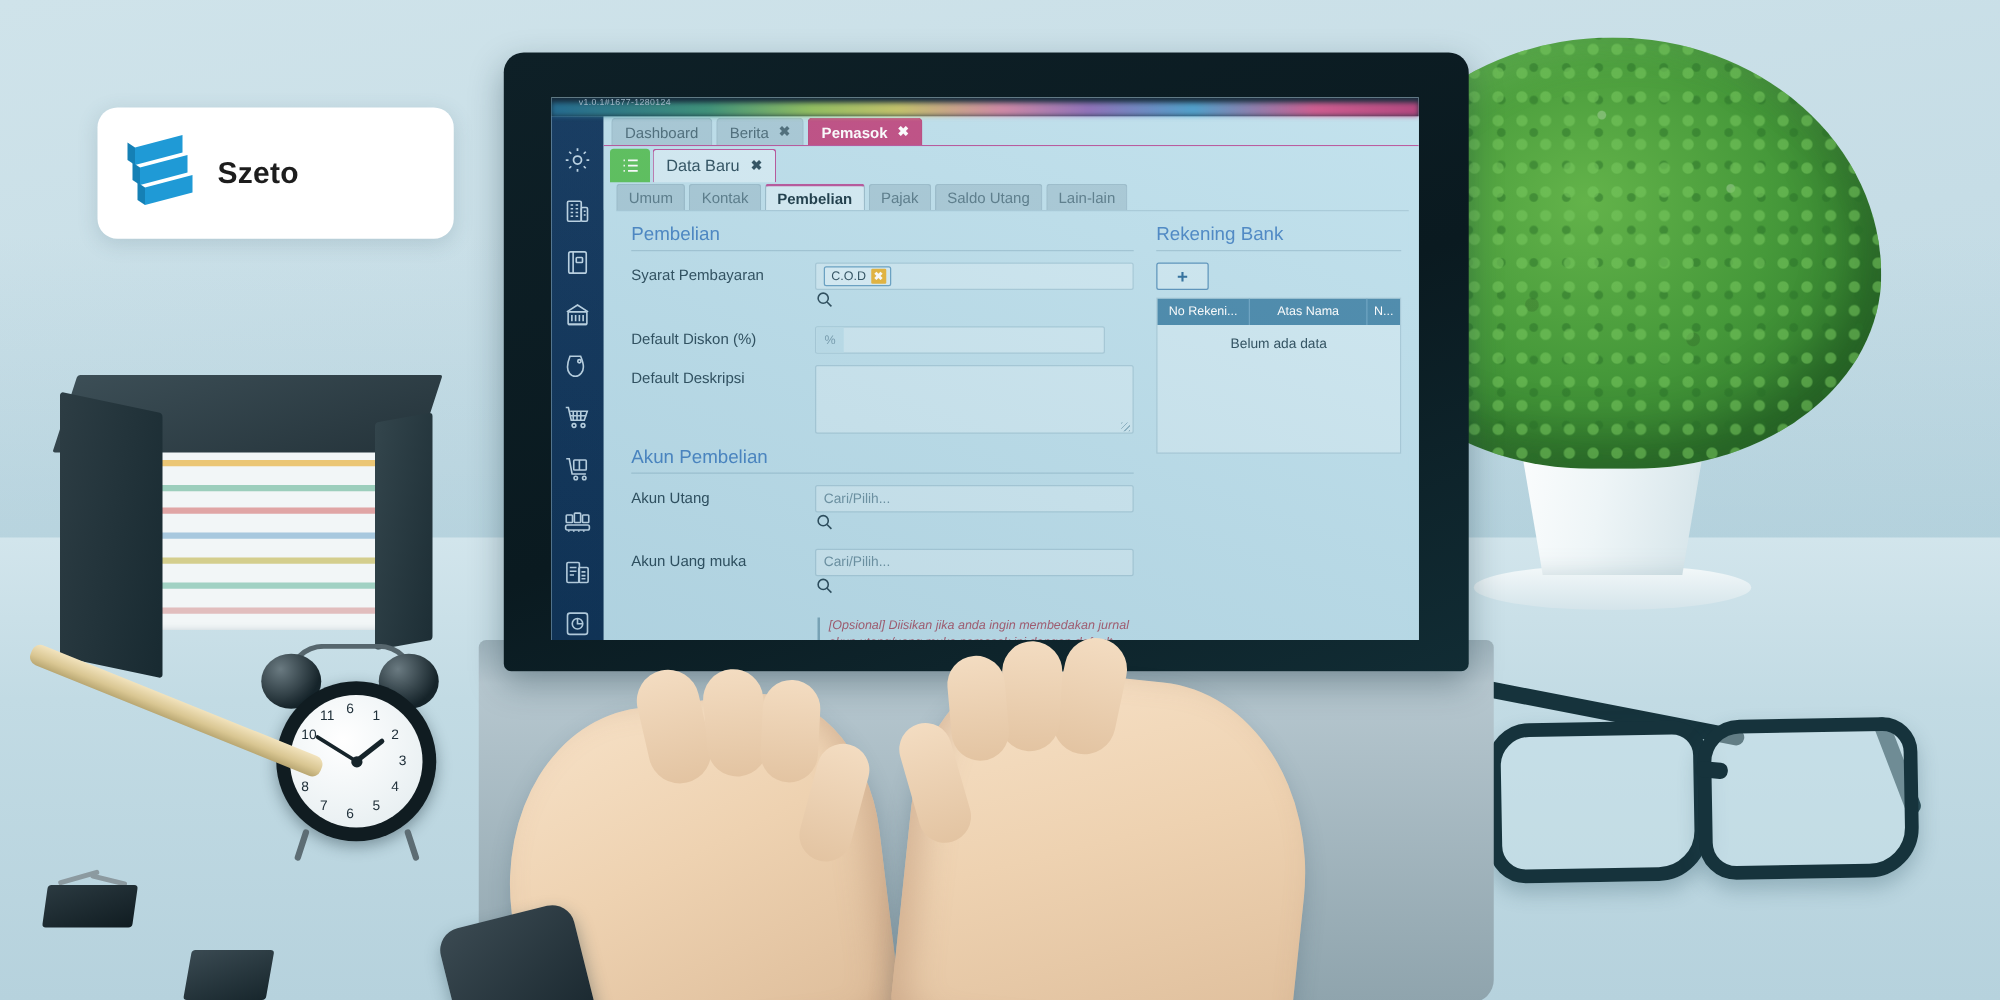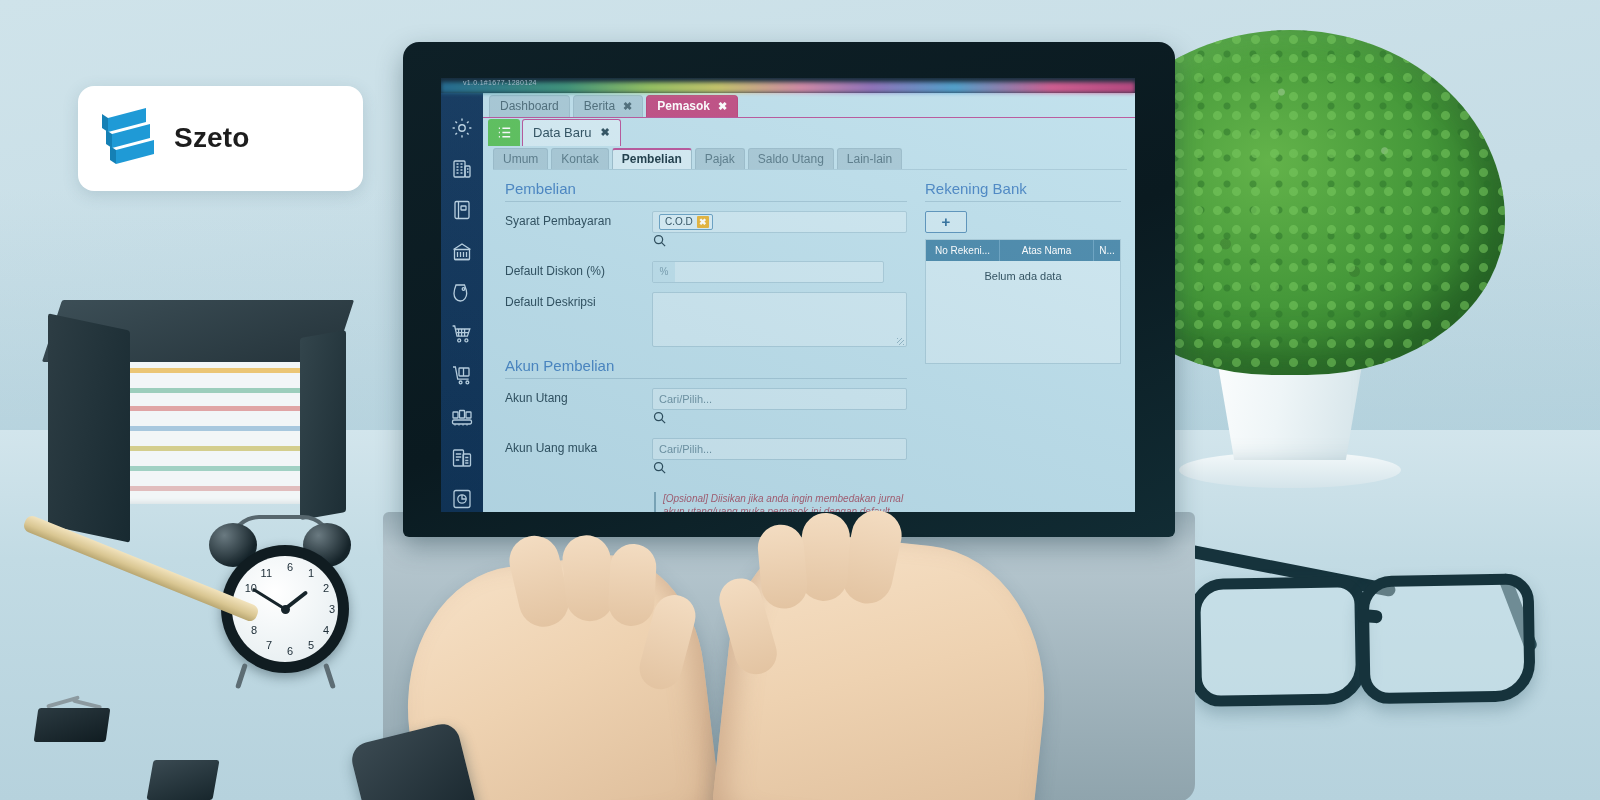--- a/index.html
+++ b/index.html
@@ -31,21 +31,21 @@
     position: absolute; left: 78px; top: 86px;
     width: 285px; height: 105px;
     background: #ffffff;
     border-radius: 16px;
     box-shadow: 0 4px 16px rgba(60,95,110,0.18);
     display: flex; align-items: center; gap: 14px;
     padding: 0 20px;
   }
   #logo-mark { width: 62px; height: 66px; flex: 0 0 auto; }
   #logo-text { display: flex; flex-direction: column; line-height: 1.08; }
-  #logo-name { font-size: 28px; font-weight: bold; color: #1d1d1d; letter-spacing: .2px; }
+  #logo-name { font-size: 24px; font-weight: bold; color: #1d1d1d; letter-spacing: .2px; }
   #logo-sub { font-size: 20px; color: #8a8a8a; letter-spacing: .1px; }
 
   
   .obj { position: absolute; }
 
   
   #memo-holder { left: 38px; top: 300px; width: 322px; height: 250px; }
   #memo-back {
     position: absolute; left: 14px; top: 0; width: 292px; height: 62px;
     background: linear-gradient(160deg,#3c4e56,#25343b);
@@ -90,21 +90,21 @@
     border-radius: 50%;
     background: #101c21;
     box-shadow: 0 4px 12px rgba(20,40,50,.4);
   }
   #clock-face {
     position: absolute; left: 11px; top: 11px; width: 106px; height: 106px;
     border-radius: 50%;
     background: radial-gradient(circle at 40% 34%, #ffffff, #e2ebee);
   }
   .clock-num {
-    position: absolute; width: 16px; text-align: right;
+    position: absolute; width: 16px; text-align: left;
     font-size: 11px; color: #20303a;
     transform: translate(-50%, -50%);
   }
   .hand { position: absolute; left: 50%; bottom: 50%; transform-origin: 50% 100%; background:#16242a; border-radius:2px; }
   #hand-h { width: 4px; height: 28px; transform: translateX(-50%) rotate(52deg); }
   #hand-m { width: 3px; height: 38px; transform: translateX(-50%) rotate(-58deg); }
   #clock-pin { position:absolute; left:50%; top:50%; width:9px; height:9px; margin:-4.5px 0 0 -4.5px; background:#16242a; border-radius:50%; }
   .clock-leg { position:absolute; bottom:-16px; width:5px; height:26px; background:#5d6d74; border-radius:3px; }
 
   

